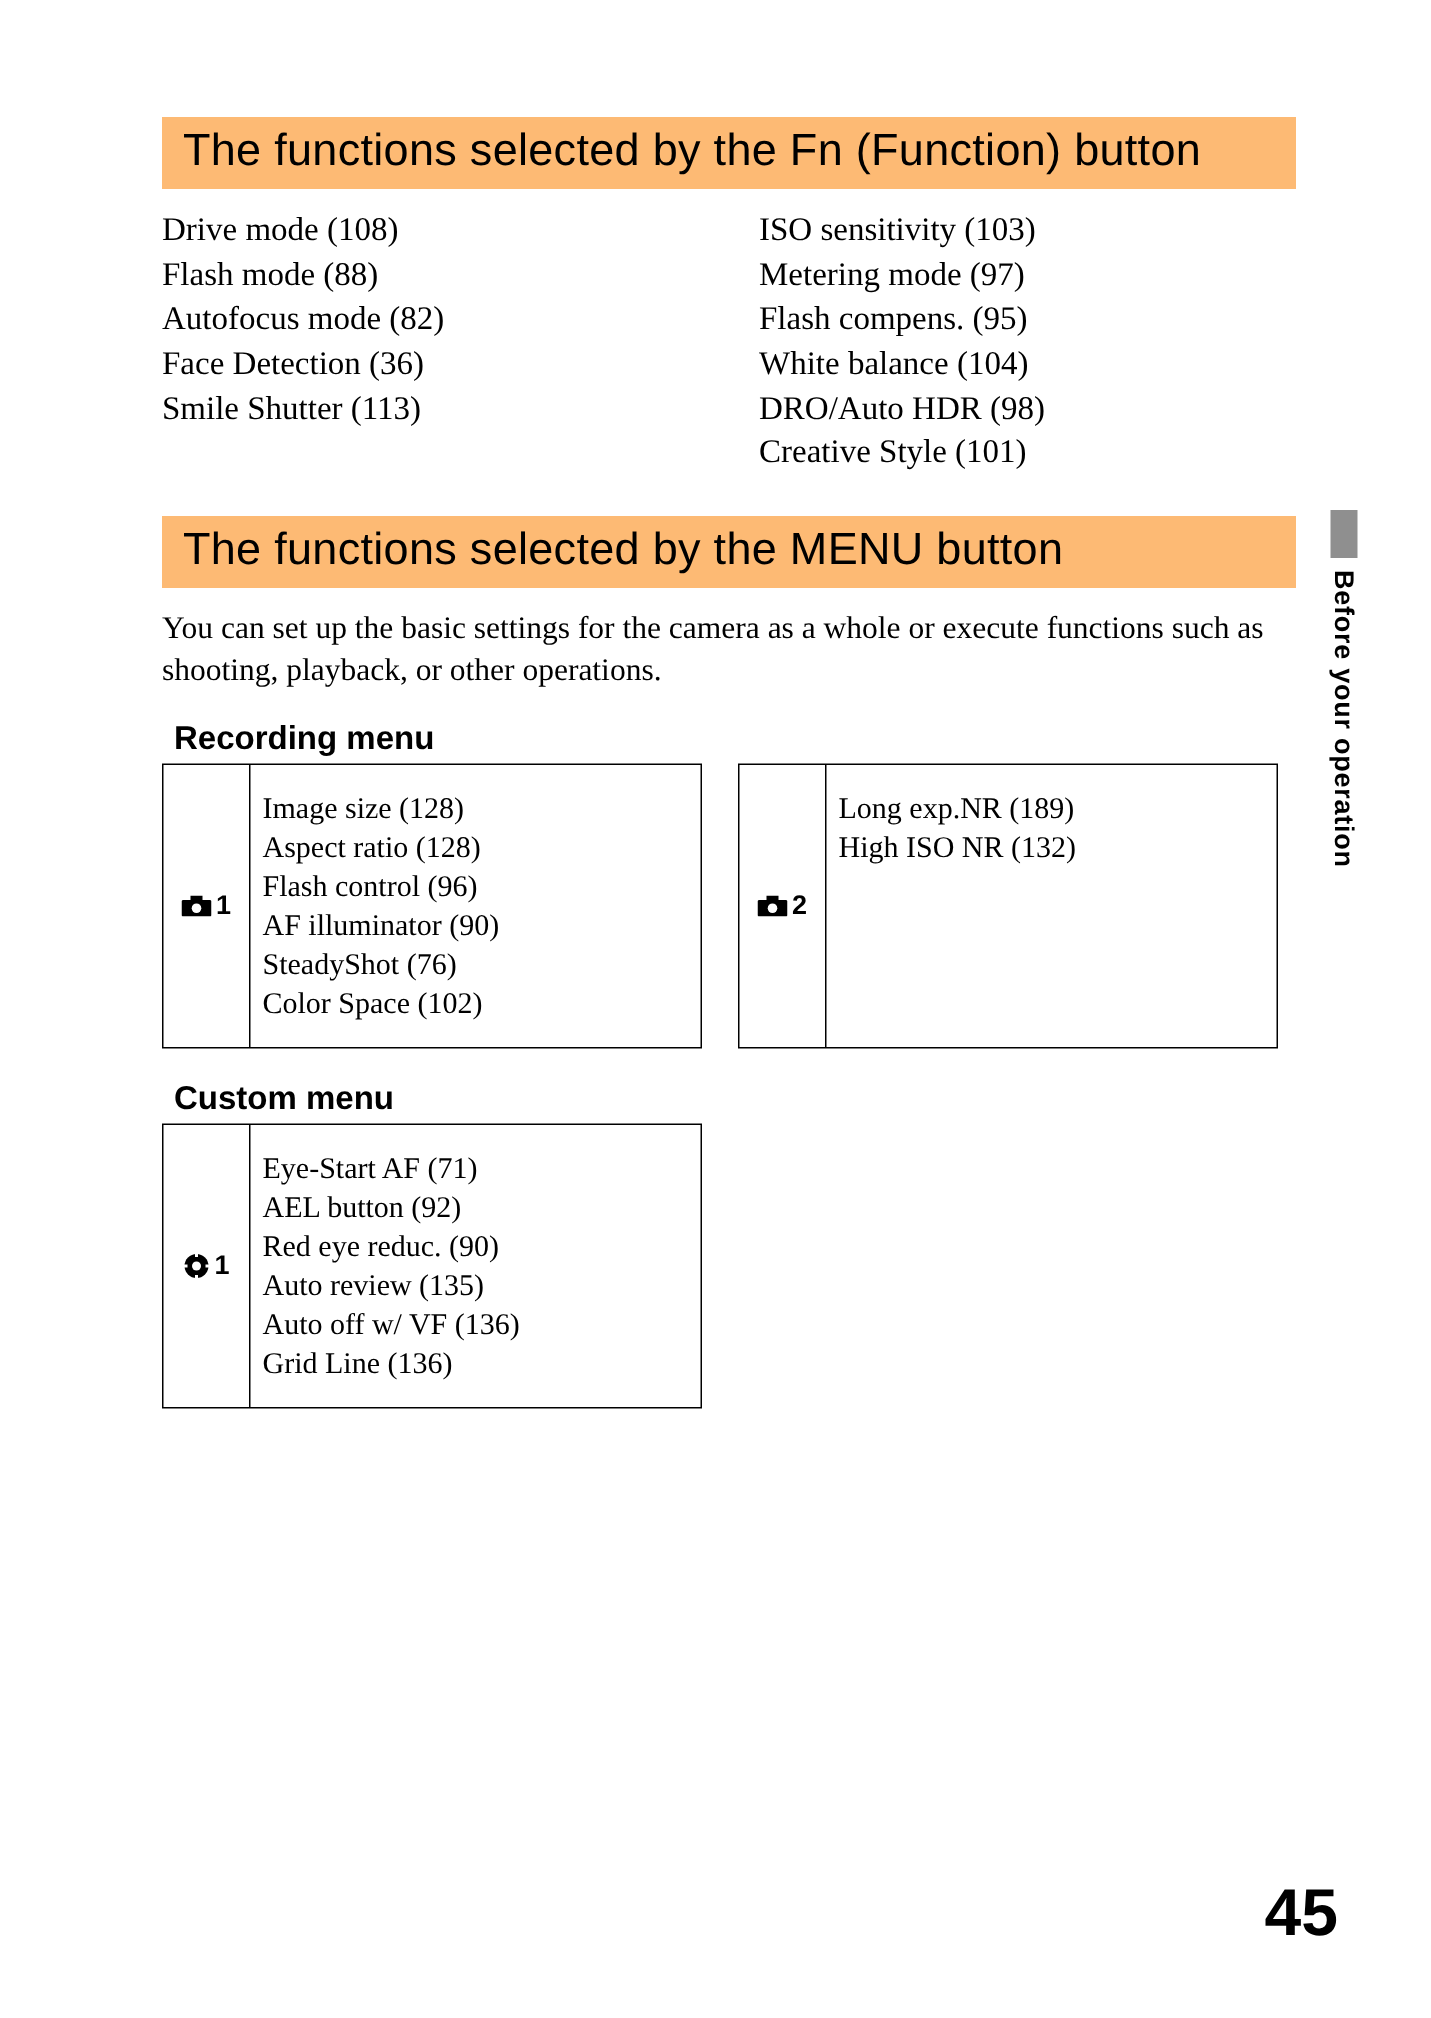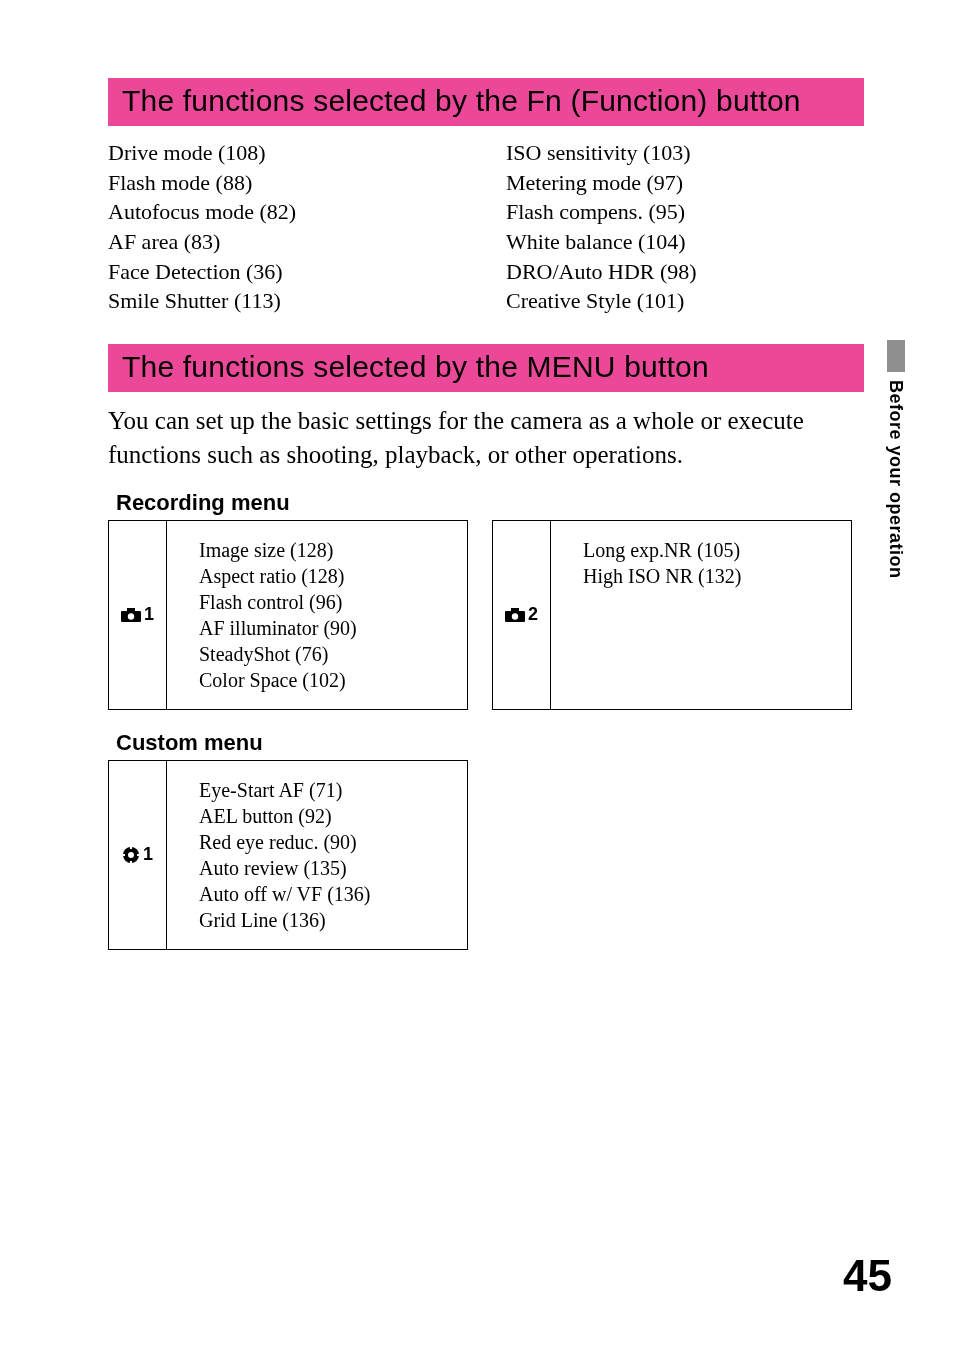--- a/index.html
+++ b/index.html
@@ -11,42 +11,42 @@
     width: 954px;
     height: 1345px;
     position: relative;
   }
   .page {
     padding: 78px 90px 50px 108px;
     position: relative;
     height: 100%;
   }
   .section-bar {
-    background: #ec4899;
+    background: #fdba74;
     color: #000;
     font-family: Arial, Helvetica, sans-serif;
     font-weight: 400;
     font-stretch: condensed;
     font-size: 30px;
     padding: 6px 14px 8px 14px;
     margin: 0 0 12px 0;
     letter-spacing: 0.2px;
   }
   .fn-list-wrap {
     display: flex;
     gap: 40px;
     margin-bottom: 28px;
   }
   .fn-col {
     flex: 1;
     font-size: 22px;
     line-height: 1.35;
   }
   .intro {
-    font-size: 25px;
+    font-size: 21px;
     line-height: 1.35;
     margin: 10px 0 18px 0;
   }
   .menu-title {
     font-family: Arial, Helvetica, sans-serif;
     font-weight: bold;
     font-size: 22px;
     margin: 6px 0 4px 8px;
   }
   .menu-row {
@@ -69,21 +69,20 @@
     justify-content: center;
     font-family: Arial, Helvetica, sans-serif;
     font-weight: bold;
     font-size: 18px;
   }
   .tab-icon { display:flex; align-items:center; gap:3px;}
   .items-col {
     flex: 1;
     padding: 16px 8px;
     line-height: 1.3;
-    margin-left: 24px;
   }
   .side-tab {
     position: absolute;
     right: 48px;
     top: 340px;
     display: flex;
     flex-direction: column;
     align-items: center;
   }
   .side-tab-mark {
@@ -115,21 +114,20 @@
 
 <div class="page">
 
   <div class="section-bar">The functions selected by the Fn (Function) button</div>
 
   <div class="fn-list-wrap">
     <div class="fn-col">
       <div>Drive mode (108)</div>
       <div>Flash mode (88)</div>
       <div>Autofocus mode (82)</div>
-      <div>AF area (83)</div>
       <div>Face Detection (36)</div>
       <div>Smile Shutter (113)</div>
     </div>
     <div class="fn-col">
       <div>ISO sensitivity (103)</div>
       <div>Metering mode (97)</div>
       <div>Flash compens. (95)</div>
       <div>White balance (104)</div>
       <div>DRO/Auto HDR (98)</div>
       <div>Creative Style (101)</div>
@@ -169,21 +167,21 @@
         <span class="tab-icon">
           <svg width="20" height="14" viewBox="0 0 20 14">
               <rect x="0" y="3" width="20" height="11" rx="1" fill="#000"></rect>
               <rect x="6" y="0" width="8" height="4" fill="#000"></rect>
               <circle cx="10" cy="8.5" r="3.2" fill="#fff"></circle>
             </svg>
           <span>2</span>
         </span>
       </div>
       <div class="items-col">
-        <div>Long exp.NR (105)</div>
+        <div>Long exp.NR (189)</div>
         <div>High ISO NR (132)</div>
       </div>
     </div>
   </div>
 
   <div class="menu-title">Custom menu</div>
 
   <div class="menu-row">
     <div class="menu-box">
       <div class="tab-col">

